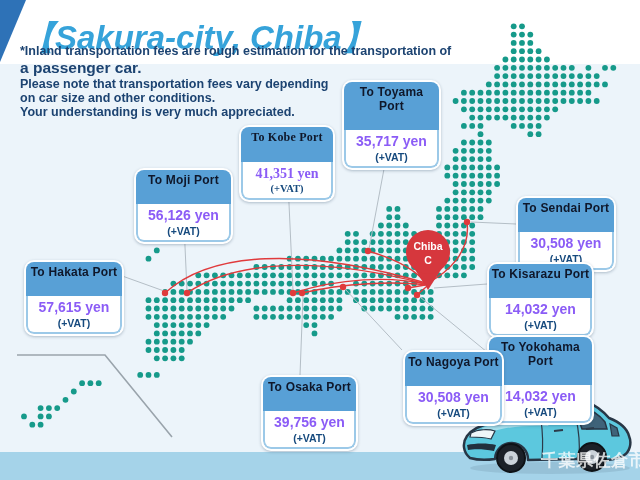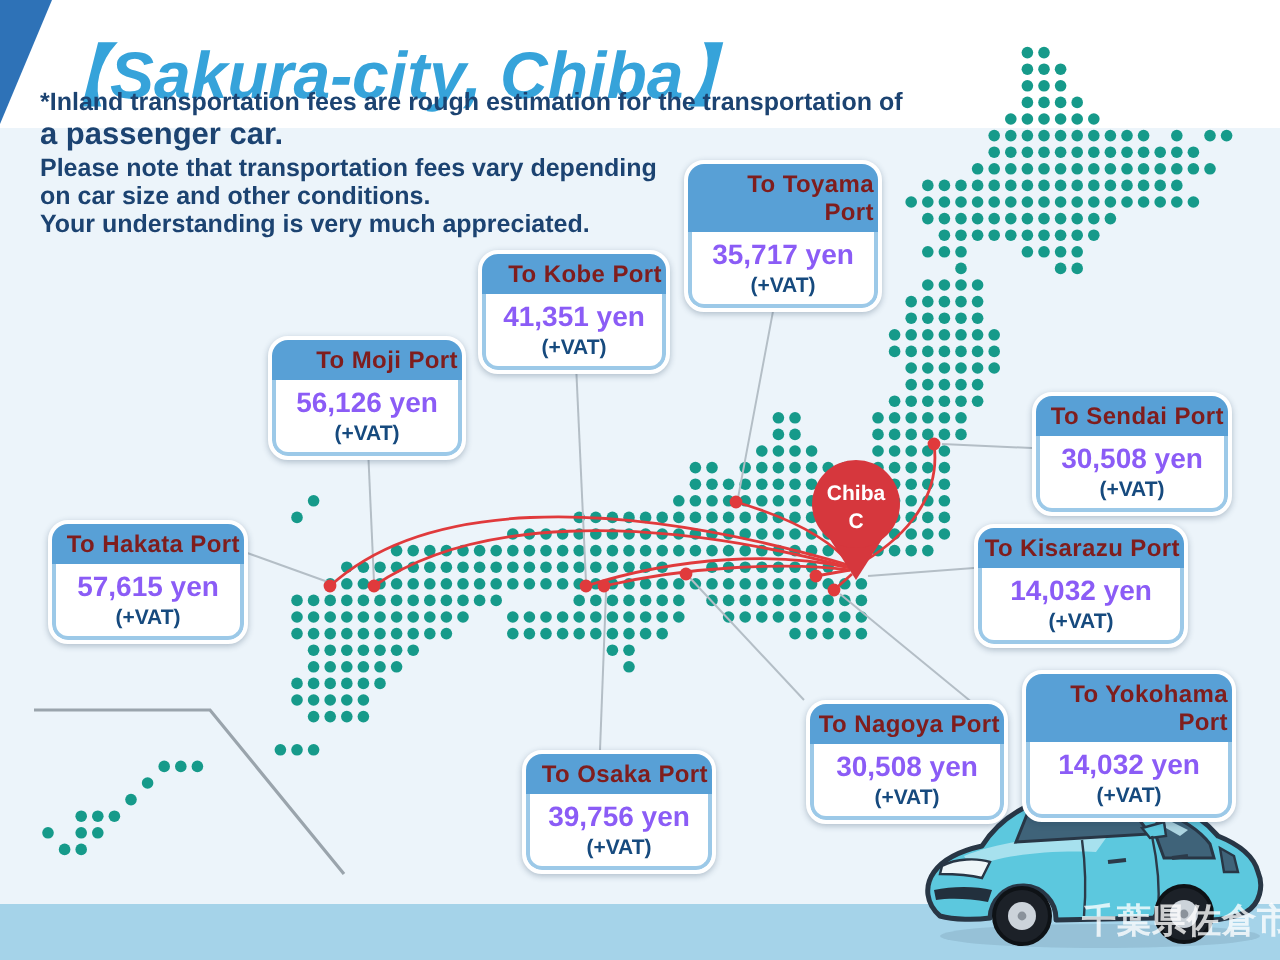--- a/index.html
+++ b/index.html
@@ -20,22 +20,22 @@
   .notes{position:absolute;left:20px;top:44px;z-index:2;color:#1c4371;font-weight:bold;}
   .note-l1{font-size:12.5px;line-height:14px;}
   .note-l2{font-size:15.5px;line-height:19px;}
   .note-l3,.note-l4,.note-l5{font-size:12.5px;line-height:14px;}
   #map-svg{position:absolute;left:0;top:0;z-index:1;}
   .port-box{
     position:absolute;z-index:3;background:#ffffff;border:2px solid #ffffff;
     border-radius:10px;overflow:hidden;box-shadow:0 1px 3px rgba(30,60,90,.3);
   }
   .port-box .hdr{
-    background:#58a0d6;color:#7f1d1d;font-weight:bold;font-size:12px;
-    text-align:right;padding:3px 2px 3px;letter-spacing:.2px;
+    background:#58a0d6;color:#0f172a;font-weight:bold;font-size:12px;
+    text-align:center;padding:3px 2px 17px;letter-spacing:.2px;
   }
   .port-box .bdy{
     border:2px solid #9cc9e8;border-top:none;border-radius:0 0 8px 8px;
     text-align:center;padding:2px 0 3px;background:#ffffff;
   }
   .port-box .price{font-size:14px;font-weight:bold;color:#8b5cf6;line-height:19px;}
   .port-box .vat{font-size:10.5px;font-weight:bold;color:#164a7e;line-height:12px;}
   .pin{position:absolute;left:404px;top:228px;width:48px;height:64px;z-index:4;}
   .car{position:absolute;left:458px;top:376px;width:182px;height:102px;z-index:2;}
   .bottom-band{position:absolute;left:0;top:452px;width:640px;height:28px;background:#a5d3e9;z-index:1;}
@@ -662,21 +662,21 @@
         <div class="vat">(+VAT)</div>
       </div>
     </div>
     <div class="port-box" style="left: 134px; top: 168px; width: 95px;">
       <div class="hdr">To Moji Port</div>
       <div class="bdy">
         <div class="price">56,126 yen</div>
         <div class="vat">(+VAT)</div>
       </div>
     </div>
-    <div class="port-box" style="left: 239px; top: 125px; width: 92px;">
+    <div class="port-box" style="left: 239px; top: 125px; width: 92px; font-family: Liberation Serif, serif;">
       <div class="hdr">To Kobe Port</div>
       <div class="bdy">
         <div class="price">41,351 yen</div>
         <div class="vat">(+VAT)</div>
       </div>
     </div>
     <div class="port-box" style="left: 342px; top: 80px; width: 95px;">
       <div class="hdr">To Toyama Port</div>
       <div class="bdy">
         <div class="price">35,717 yen</div>
@@ -690,21 +690,21 @@
         <div class="vat">(+VAT)</div>
       </div>
     </div>
     <div class="port-box" style="left: 487px; top: 262px; width: 103px;">
       <div class="hdr">To Kisarazu Port</div>
       <div class="bdy">
         <div class="price">14,032 yen</div>
         <div class="vat">(+VAT)</div>
       </div>
     </div>
-    <div class="port-box" style="left: 487px; top: 335px; width: 103px; margin-left: 24px;">
+    <div class="port-box" style="left: 487px; top: 335px; width: 103px;">
       <div class="hdr">To Yokohama Port</div>
       <div class="bdy">
         <div class="price">14,032 yen</div>
         <div class="vat">(+VAT)</div>
       </div>
     </div>
     <div class="port-box" style="left: 371px; top: 350px; width: 97px; margin-left: 32px;">
       <div class="hdr">To Nagoya Port</div>
       <div class="bdy">
         <div class="price">30,508 yen</div>

